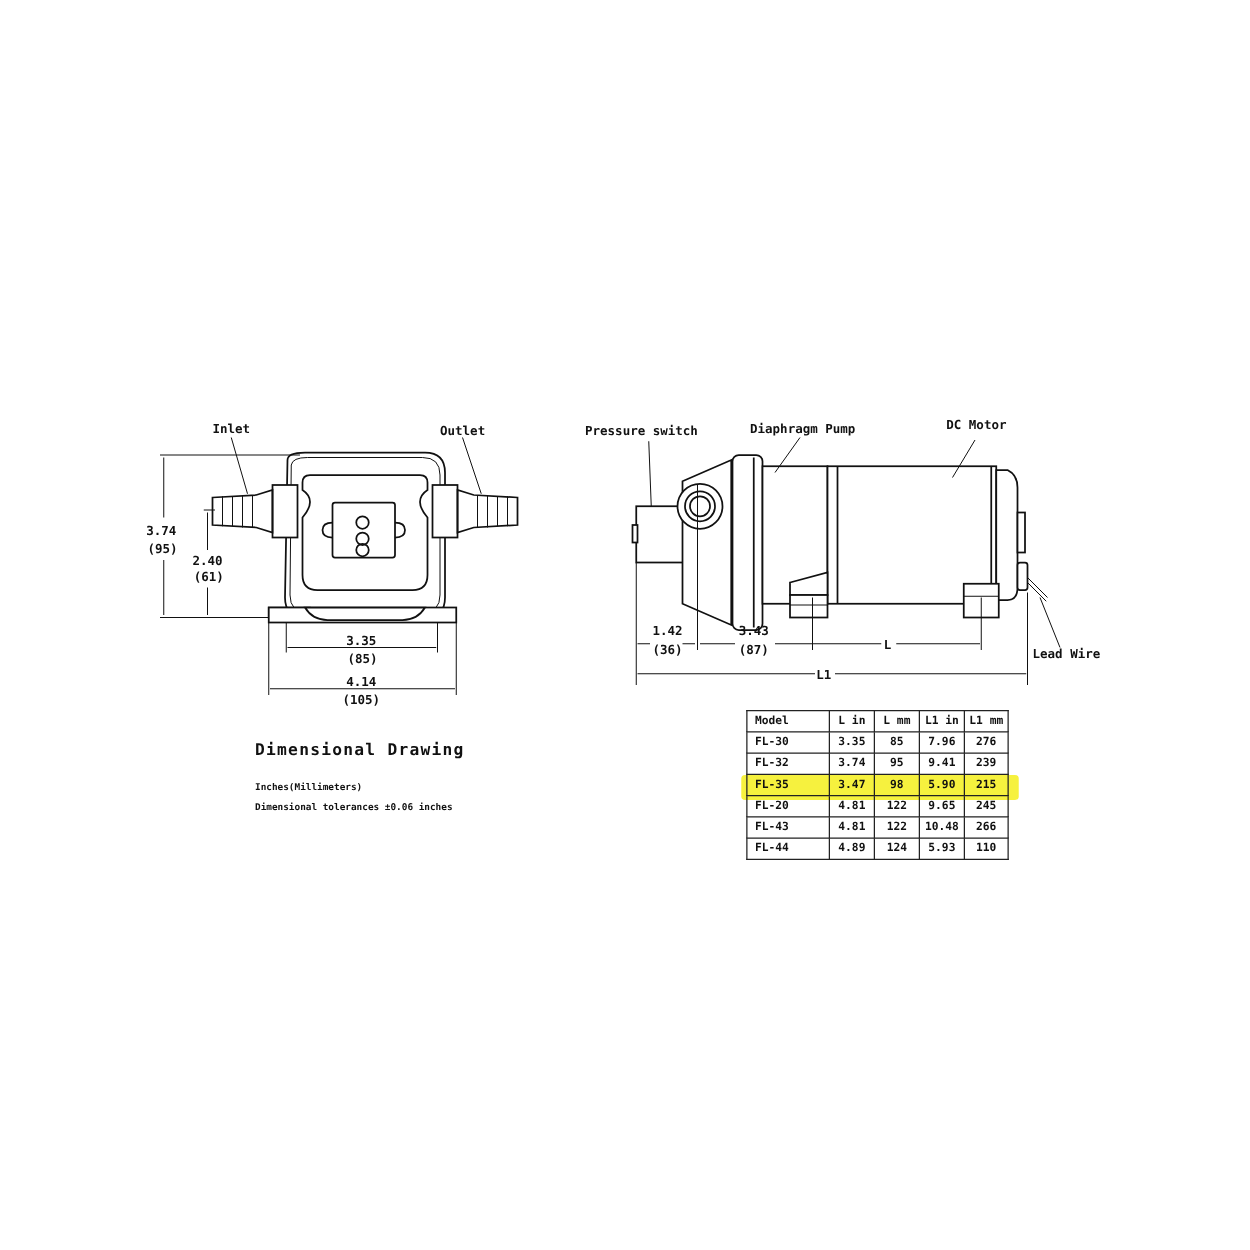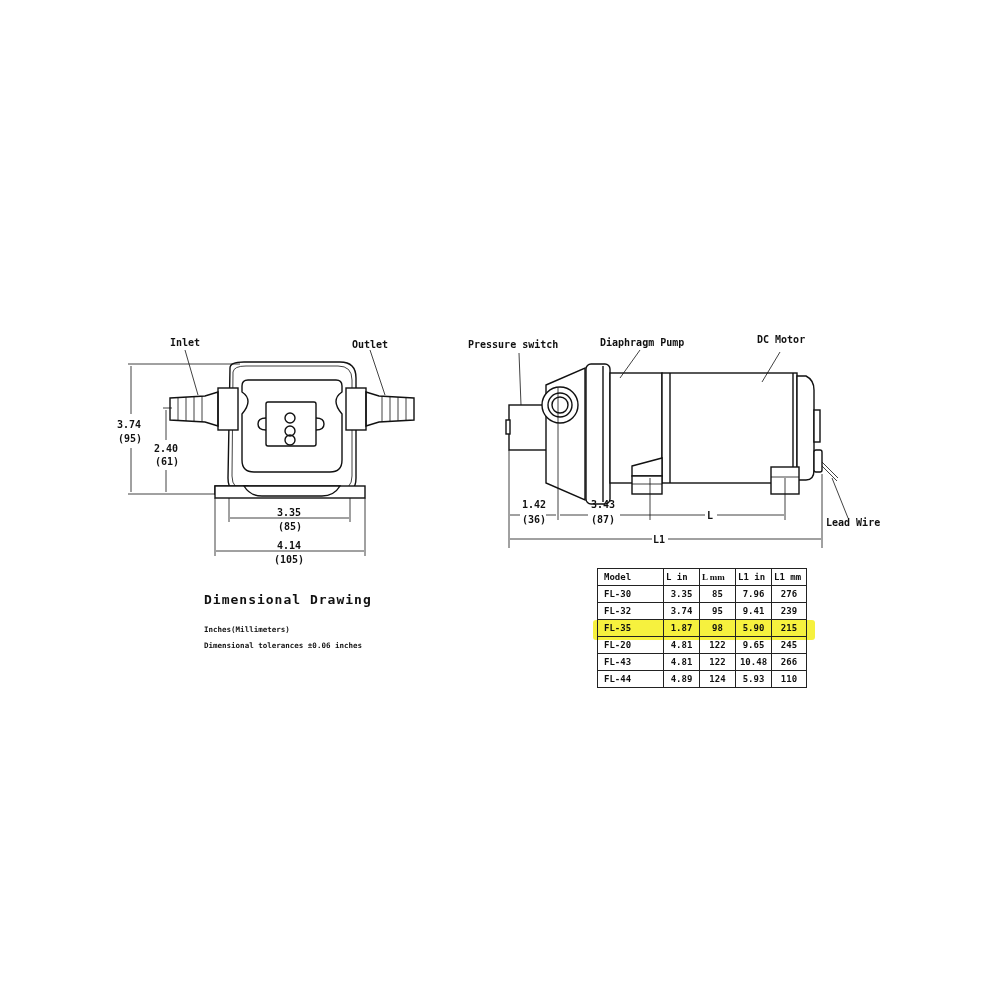--- a/index.html
+++ b/index.html
@@ -14,23 +14,23 @@
     .stroke { fill: none; stroke: #111; stroke-width: 1.4; }
     .thin { fill: none; stroke: #111; stroke-width: 0.8; }
     .fillw { fill: #fff; stroke: #111; stroke-width: 1.4; }
 
     
     #spec-table { position: absolute; left: 597px; top: 568px; border-collapse: collapse;
                   font-family: "DejaVu Sans Mono", "Liberation Mono", monospace; font-weight: bold;
                   font-size: 9px; }
     #spec-table td, #spec-table th { border: 1px solid #222; height: 16px; padding: 0 2px;
                   text-align: center; font-weight: bold; line-height: 16px; }
-    #spec-table th { text-align: left; }
+    #spec-table th { text-align: center; }
     #spec-table th:first-child, #spec-table td:first-child { text-align: left; padding-left: 6px; }
-    .c0 { width: 57px; } .c1 { width: 31px; } .c2 { width: 31px; font-family: Liberation Serif, serif; } .c3 { width: 31px; } .c4 { width: 30px; }
+    .c0 { width: 57px; } .c1 { width: 31px; } .c2 { width: 31px; } .c3 { width: 31px; } .c4 { width: 30px; }
     #highlight { position: absolute; left: 593px; top: 620px; width: 222px; height: 20px;
                  background: #f4ef1c; opacity: 0.85; border-radius: 3px; }
   </style>
 </head>
 <body>
 
 <svg id="canvas" viewBox="0 0 1000 1000">
 
   <g>
 
@@ -194,21 +194,21 @@
     </tr>
     <tr>
       <td>FL-32</td>
       <td>3.74</td>
       <td>95</td>
       <td>9.41</td>
       <td>239</td>
     </tr>
     <tr>
       <td>FL-35</td>
-      <td>1.87</td>
+      <td>3.47</td>
       <td>98</td>
       <td>5.90</td>
       <td>215</td>
     </tr>
     <tr>
       <td>FL-20</td>
       <td>4.81</td>
       <td>122</td>
       <td>9.65</td>
       <td>245</td>

